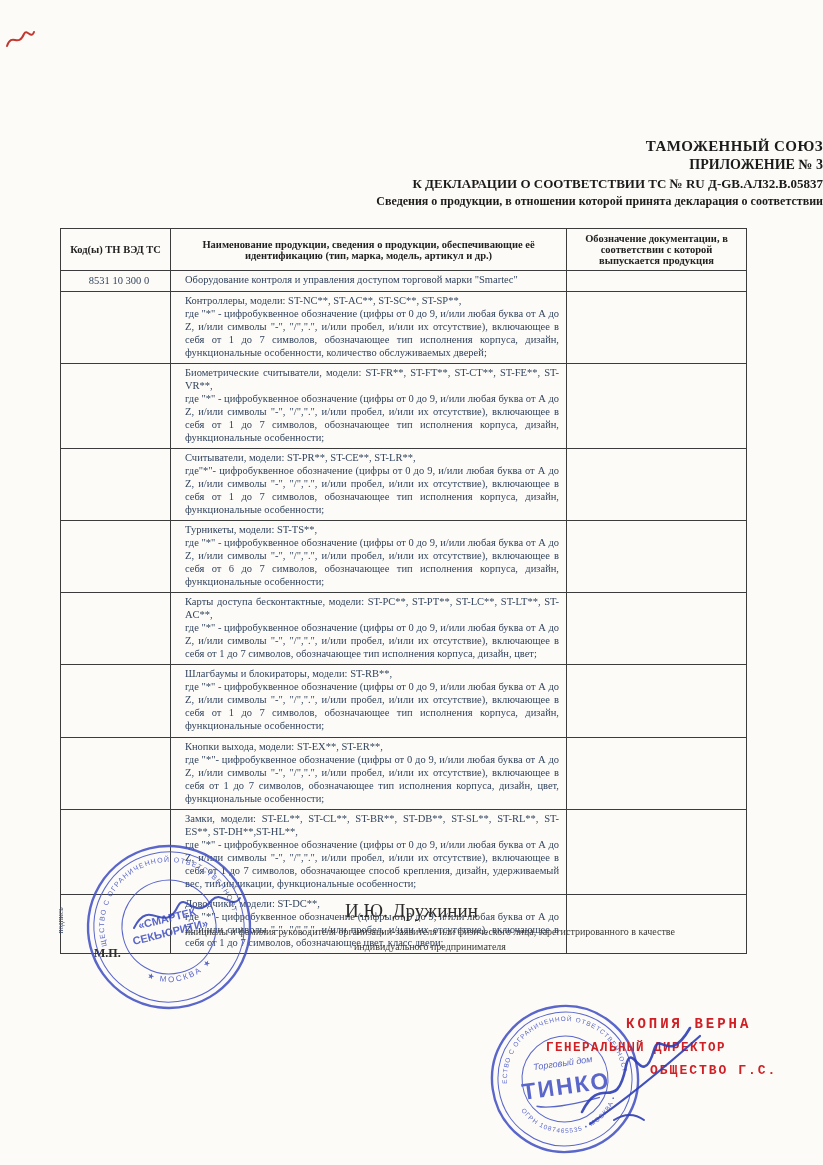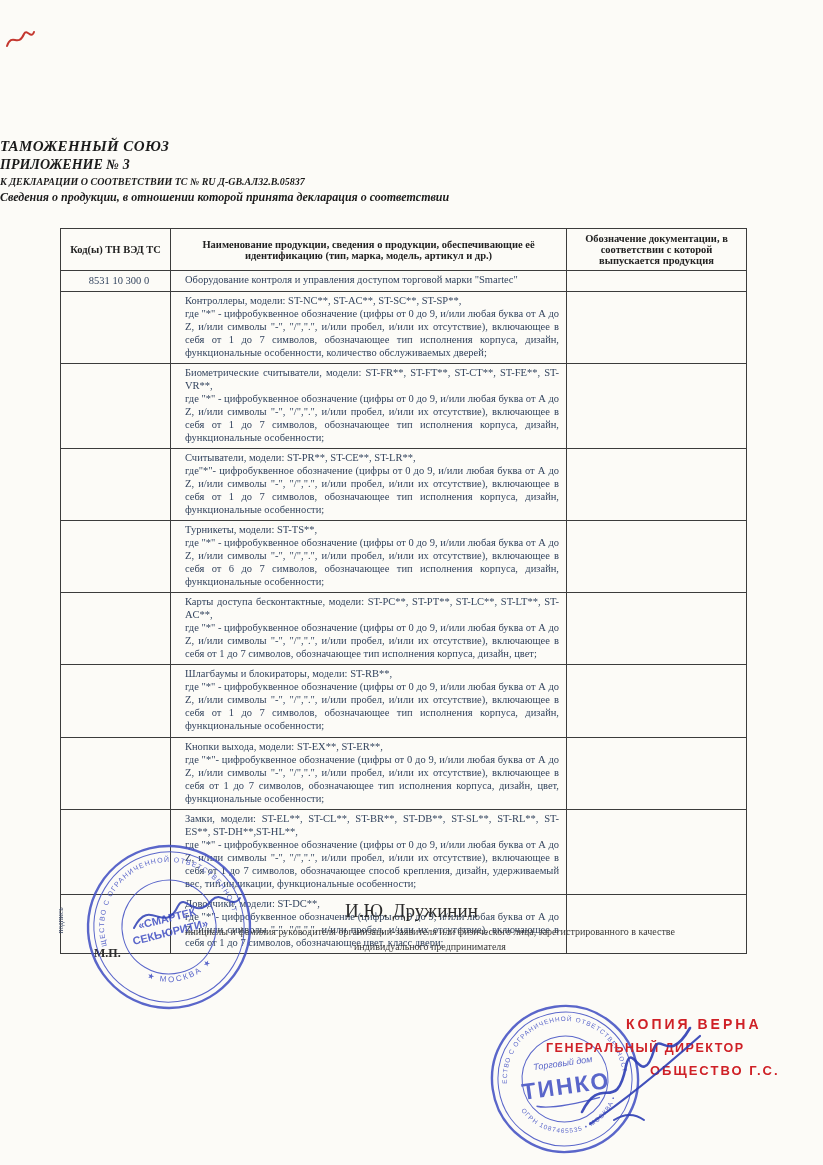--- a/index.html
+++ b/index.html
@@ -6,24 +6,24 @@
   .page{
     position:relative;
     width:823px;height:1165px;
     margin:0 auto;
     background:#fcfbf7;
     overflow:hidden;
     font-family:"Liberation Serif","DejaVu Serif",serif;
     color:#1b1b1b;
   }
   
-  .title-block{position:absolute;top:136px;left:0;width:100%;text-align:left;line-height:1.35;font-style:italic;}
+  .title-block{position:absolute;top:136px;left:0;width:100%;text-align:right;line-height:1.35;}
   .t1{font-size:15px;font-weight:bold;letter-spacing:.4px;}
   .t2{font-size:14px;font-weight:bold;}
-  .t3{font-size:10px;font-weight:bold;}
+  .t3{font-size:13px;font-weight:bold;}
   .t4{font-size:12px;font-weight:bold;}
   
   table.products{
     position:absolute;top:228px;left:60px;width:686px;
     border-collapse:collapse;table-layout:fixed;
   }
   table.products th, table.products td{
     border:1px solid #3c3c3c;
     vertical-align:top;
   }
@@ -54,21 +54,21 @@
   }
   .mp{position:absolute;top:66px;left:94px;font-size:12px;font-weight:bold;color:#2c2c2c;}
   
   .stamp{position:absolute;opacity:.88;}
   .stamp-smartec{left:84px;top:-38px;width:170px;height:170px;}
   .stamp-tinko{left:488px;top:122px;width:154px;height:154px;}
   .scrawl-small{position:absolute;left:128px;top:8px;width:116px;height:58px;}
   .scrawl-big{position:absolute;left:572px;top:136px;width:140px;height:118px;}
   .red-line{
     position:absolute;color:#cf2026;
-    font-family:Liberation Sans, sans-serif;
+    font-family:Liberation Mono, monospace;
     font-weight:bold;white-space:nowrap;
   }
   .red-1{top:136px;left:626px;font-size:14px;letter-spacing:3px;}
   .red-2{top:161px;left:546px;font-size:12.5px;letter-spacing:1.5px;}
   .red-3{top:183px;left:650px;font-size:13px;letter-spacing:2px;}
   .corner-mark{position:absolute;left:4px;top:26px;width:32px;height:26px;}
   svg text{font-family:"Liberation Sans","DejaVu Sans",sans-serif;}
 </style>
 </head>
 <body>

